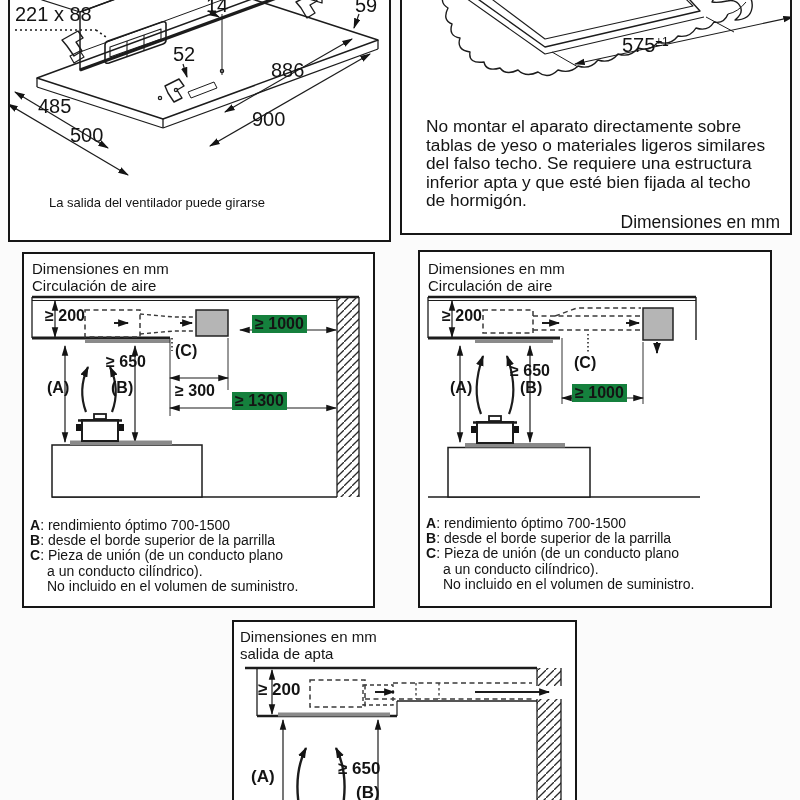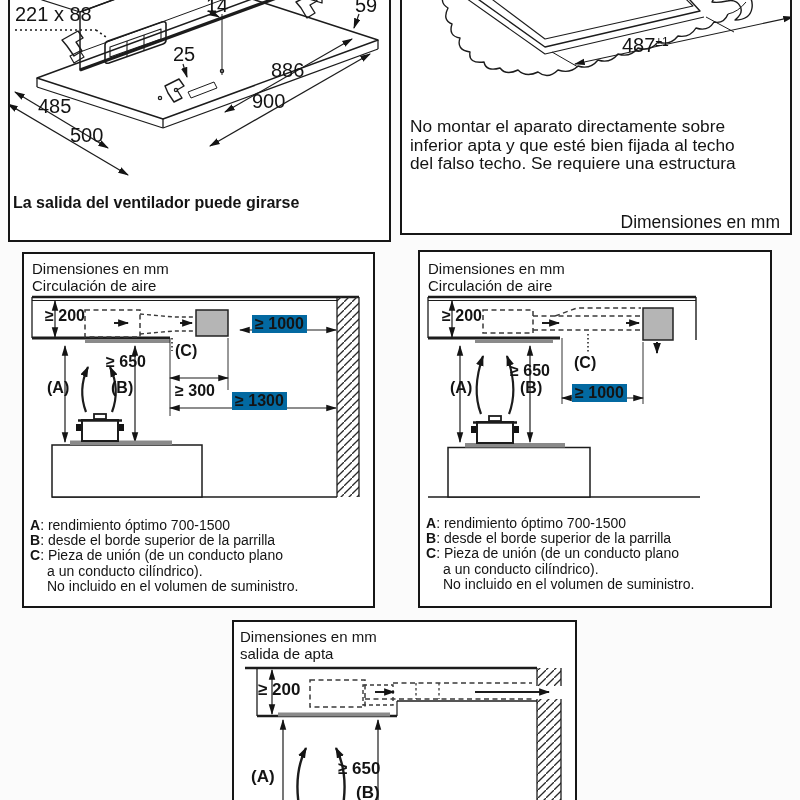--- a/index.html
+++ b/index.html
@@ -8,29 +8,29 @@
     background:#fbfbfb;color:#141414;
     font-family:"Liberation Sans","DejaVu Sans",sans-serif;
     -webkit-font-smoothing:antialiased;
   }
   .panel{position:absolute;border:2px solid #161616;background:#ffffff;box-sizing:border-box;}
   .panel svg{position:absolute;left:0;top:0;}
   .abs{position:absolute;white-space:nowrap;}
   
   .dim1{font-size:20px;font-weight:400;letter-spacing:0px;}
   
-  .cap{font-size:16px;line-height:21px;font-weight:700;}
-  .par{font-size:17.3px;line-height:18.6px;font-weight:400;}
+  .cap{font-size:13px;line-height:21px;font-weight:400;margin-left:36px;}
+  .par{font-size:17.3px;line-height:18.6px;font-weight:400;margin-left:16px;}
   .units{font-size:17.5px;font-weight:400;}
   
   .ph{font-size:15px;line-height:17px;font-weight:400;}
   
   .dl{font-size:16px;font-weight:700;}
   .dl5{font-size:17px;font-weight:700;}
-  .wbg{background:#0369a1;padding:0 3px;}
+  .wbg{background:#15803d;padding:0 3px;}
   .legend{font-size:14px;line-height:15.2px;}
   .legend .row{display:flex;}
   .legend .k{font-weight:700;min-width:0;}
   .legend .cont{padding-left:17px;}
   sup.tol{font-size:12px;vertical-align:6px;}
   svg line, svg path, svg rect, svg polygon, svg polyline{vector-effect:none;}
 </style>
 </head>
 <body>
 
@@ -93,23 +93,23 @@
       <line x1="5" y1="152" x2="98" y2="208" marker-start="url(#ah)" marker-end="url(#ah)" stroke-width="1.2"></line>
       <line x1="-2" y1="164" x2="118" y2="235" marker-start="url(#ah)" marker-end="url(#ah)" stroke-width="1.2"></line>
 
       <line x1="5" y1="90" x2="86" y2="90" stroke-dasharray="2,3" stroke-width="1.6"></line>
       <line x1="86" y1="90" x2="96" y2="97" stroke-dasharray="2,3" stroke-width="1.6"></line>
     </g>
   </svg>
   <span class="abs dim1" style="left:5px;top:63px">221 x 88</span>
   <span class="abs dim1" style="left:196px;top:54px">14</span>
   <span class="abs dim1" style="left:345px;top:54px">59</span>
-  <span class="abs dim1" style="left:163px;top:103px">25</span>
+  <span class="abs dim1" style="left:163px;top:103px">52</span>
   <span class="abs dim1" style="left:261px;top:119px">886</span>
-  <span class="abs dim1" style="left:242px;top:150px">900</span>
+  <span class="abs dim1" style="left:242px;top:168px">900</span>
   <span class="abs dim1" style="left:28px;top:155px">485</span>
   <span class="abs dim1" style="left:60px;top:184px">500</span>
   <div class="abs cap" style="left:3px;top:252px">
     <div>La salida del ventilador puede girarse</div>
   </div>
 </div>
 
 <div class="panel" style="left:400px;top:-62px;width:392px;height:297px;">
   <svg width="388" height="293" viewBox="0 0 388 293">
     <g stroke="#1c1c1c" fill="none" stroke-width="1.4" stroke-linejoin="round">
@@ -126,25 +126,27 @@
       <path d="M310,62 q8,-16 26,-12 q16,4 14,18 q-2,12 -17,12 q9,-7 5,-14 q-4,-7 -13,-5 q-9,2 -15,1 z"></path>
       <path d="M318,56 q10,-8 20,-4" stroke-width="1"></path>
       <path d="M326,74 q10,-2 18,-12" stroke-width="1"></path>
       <path d="M350,48 L374,28" stroke-width="1.1"></path>
 
       <line x1="150" y1="112" x2="176" y2="127" stroke-width="1"></line>
       <line x1="304" y1="77" x2="332" y2="92" stroke-width="1"></line>
       <line x1="173" y1="124" x2="391" y2="77" marker-start="url(#ah)" marker-end="url(#ah)" stroke-width="1.2"></line>
     </g>
   </svg>
-  <span class="abs dim1" style="left:220px;top:94px"><span>487</span><sup class="tol">±1</sup></span>
+  <span class="abs dim1" style="left:220px;top:94px"><span>575</span><sup class="tol">±1</sup></span>
   <div class="abs par" style="left:8px;top:177px">
     <div>No montar el aparato directamente sobre</div>
+    <div>tablas de yeso o materiales ligeros similares</div>
+    <div>del falso techo. Se requiere una estructura</div>
     <div>inferior apta y que esté bien fijada al techo</div>
-    <div>del falso techo. Se requiere una estructura</div>
+    <div>de hormigón.</div>
   </div>
   <span class="abs units" style="right:10px;top:272px">Dimensiones en mm</span>
 </div>
 
 <div class="panel" style="left:22px;top:252px;width:353px;height:356px;">
   <svg width="347" height="352" viewBox="0 0 347 352">
     <g stroke="#1c1c1c" fill="none" stroke-width="1.3">
       <line x1="8" y1="43" x2="335" y2="43" stroke-width="2.6"></line>
       <line x1="8" y1="46.5" x2="313" y2="46.5" stroke-width="1"></line>
       <line x1="8" y1="43" x2="8" y2="84"></line>

